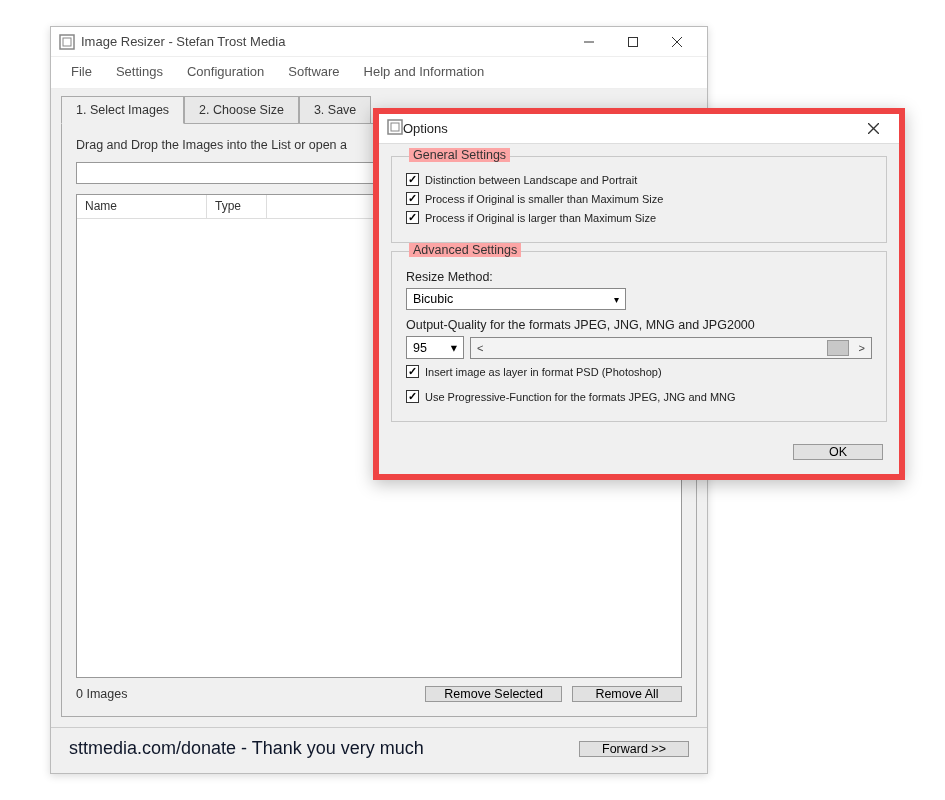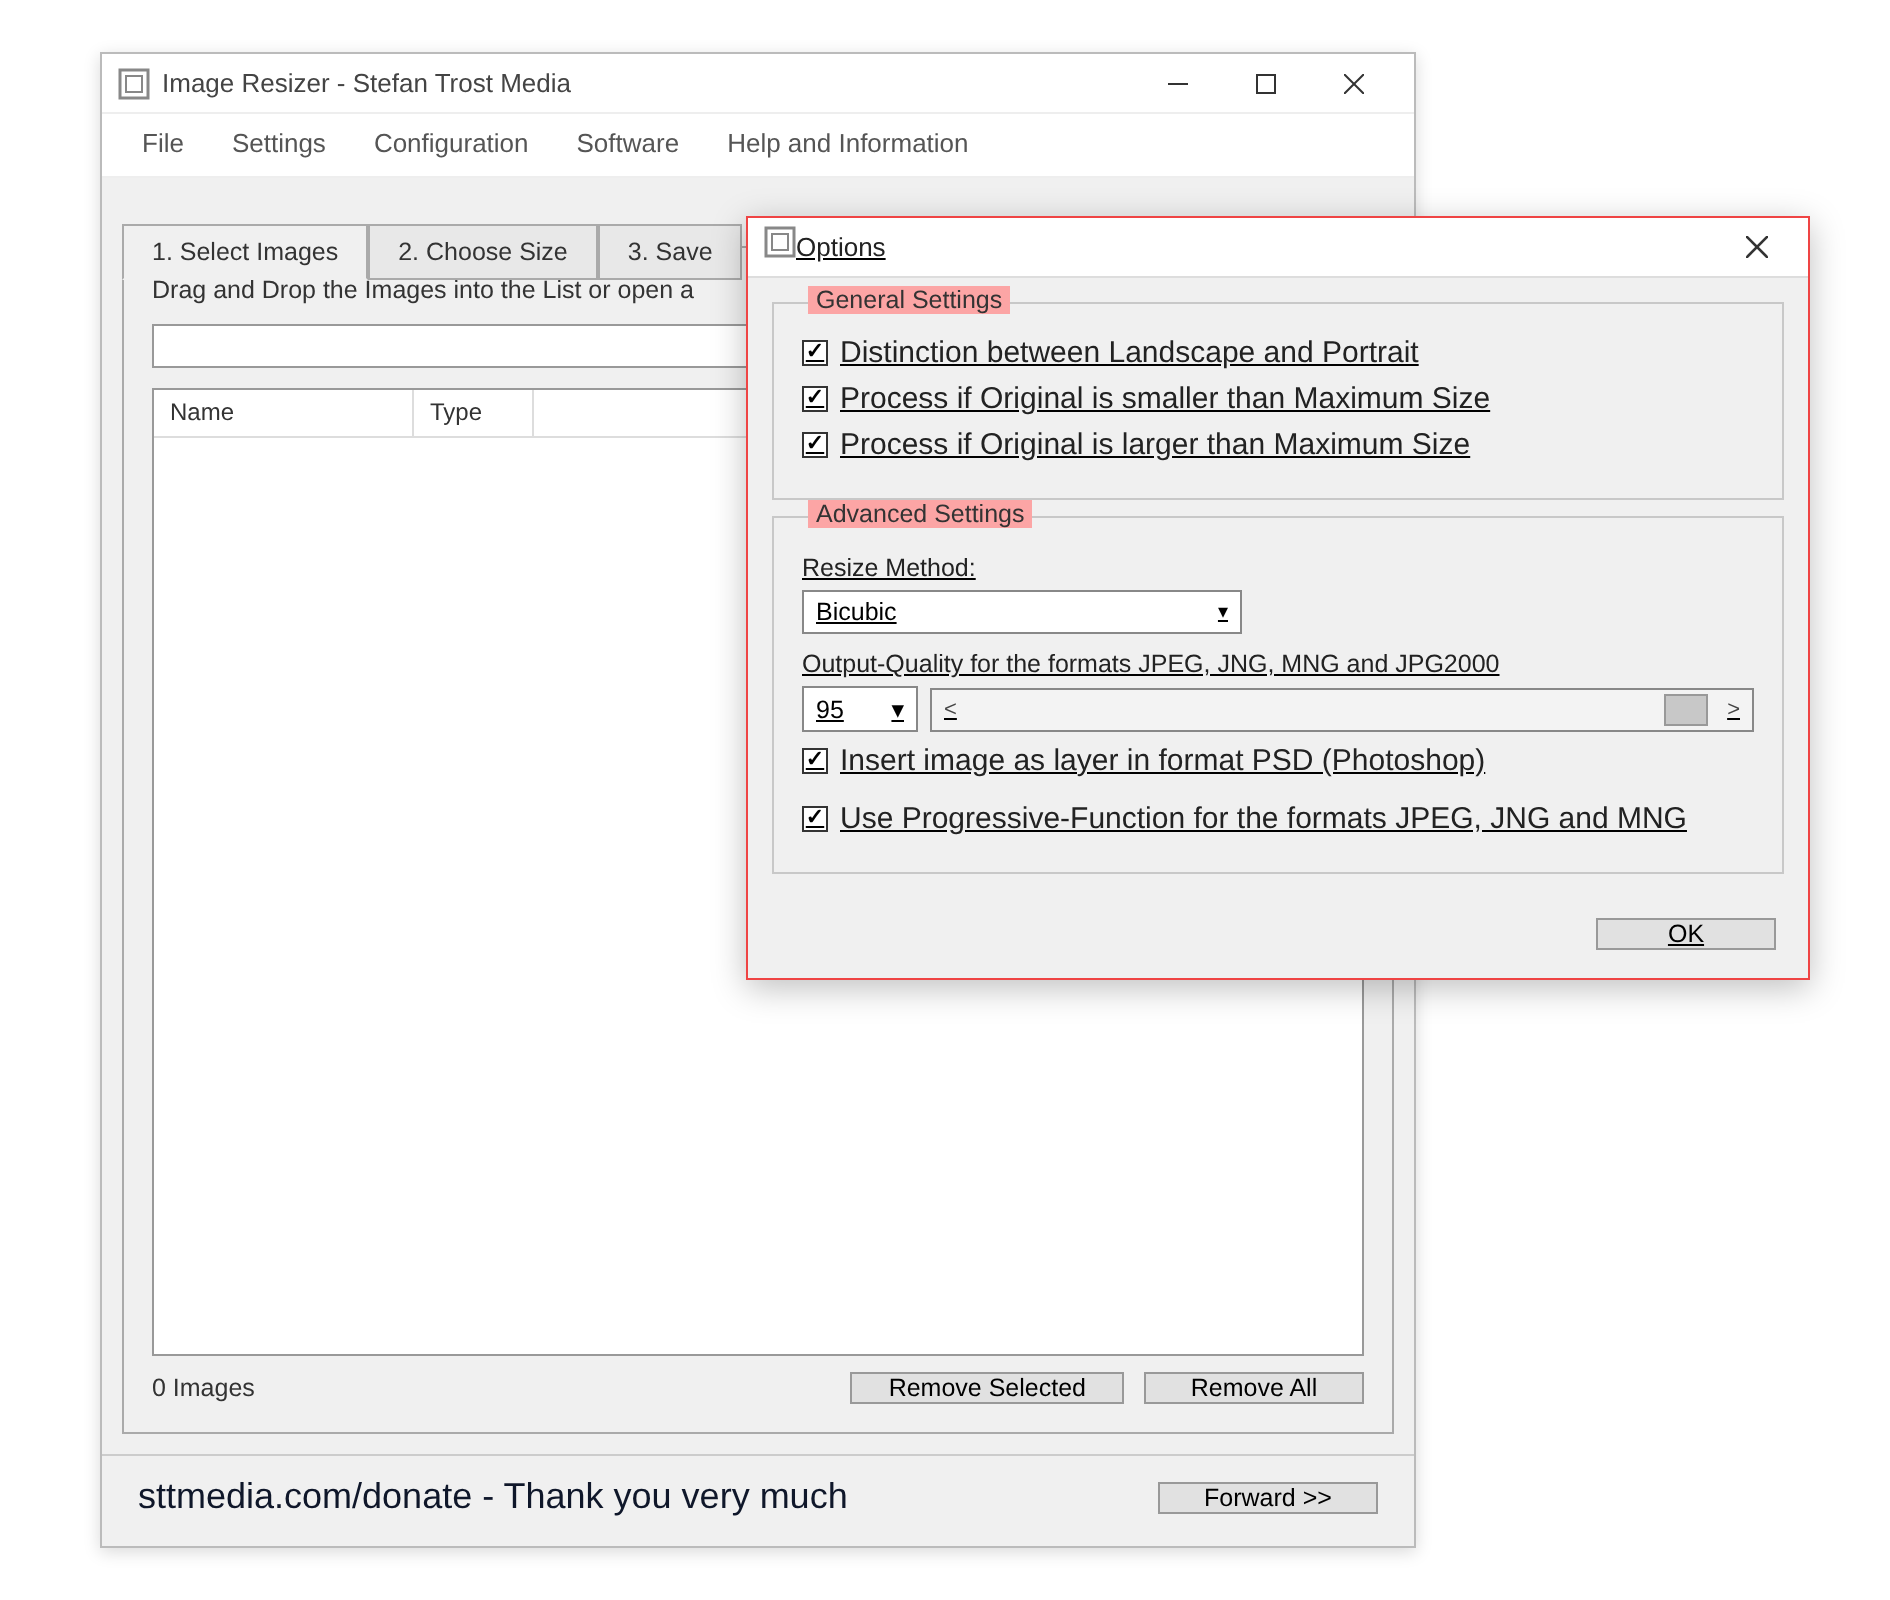--- a/index.html
+++ b/index.html
@@ -30,21 +30,21 @@
   }
   .menu-item { font-size: 13px; color: #555; padding: 3px 10px; cursor: default; }
   
   .tabs {
     display: flex; padding: 6px 10px 0; gap: 0;
     background: #f0f0f0;
   }
   .tab {
     font-size: 12.5px; color: #333; padding: 6px 14px;
     border: 1px solid #aaa; border-bottom: none;
-    background: #f0f0f0; position: relative; top: 17px;
+    background: #f0f0f0; position: relative; top: 1px;
     cursor: default;
   }
   .tab.active { background: #f0f0f0; border-bottom: 1px solid #f0f0f0; z-index: 2; }
   .tab:not(.active) { background: #e8e8e8; border-bottom: 1px solid #aaa; }
   
   .tab-content {
     flex: 1; margin: 0 10px 10px; padding: 14px;
     border: 1px solid #aaa; background: #f0f0f0;
     display: flex; flex-direction: column;
   }
@@ -86,43 +86,43 @@
     border-top: 1px solid #ccc;
   }
   .donate-text { font-size: 18px; color: #0f172a; flex: 1; }
   
   
   .options-dialog {
     position: absolute;
     top: 108px; left: 373px;
     width: 532px;
     background: #f0f0f0;
-    border: 1px solid #ef4444;
+    border: 6px solid #ef4444;
     box-shadow: 0 4px 16px rgba(0,0,0,0.25);
-    display: flex; flex-direction: column; text-decoration: underline;
+    display: flex; flex-direction: column;
   }
   .dlg-titlebar {
     height: 30px; display: flex; align-items: center;
     padding: 0 8px; background: #fff; border-bottom: 1px solid #ddd;
   }
   .dlg-titlebar .title { font-size: 13px; color: #222; flex: 1; }
   .dlg-body { padding: 4px 12px 6px; }
   
   .group {
     border: 1px solid #c8c8c8; margin: 8px 0;
     padding: 10px 14px 12px; position: relative;
   }
   .group-title {
     font-size: 12.5px; color: #333;
     position: absolute; top: -9px; left: 17px;
     background: #fca5a5; padding: 0 4px;
   }
   .check-row {
     display: flex; align-items: center; gap: 6px;
-    font-size: 15px; color: #222; margin: 6px 0;
+    font-size: 11px; color: #222; margin: 6px 0;
   }
   .check {
     width: 13px; height: 13px; border: 1px solid #333;
     display: inline-flex; align-items: center; justify-content: center;
     background: #fff; font-size: 11px; line-height: 1;
   }
   .check.checked::after { content: "✓"; color: #000; font-weight: bold; }
   
   .label { font-size: 12.5px; color: #222; margin: 8px 0 4px; }
   .select-row, .quality-row { display: flex; align-items: center; gap: 6px; }

